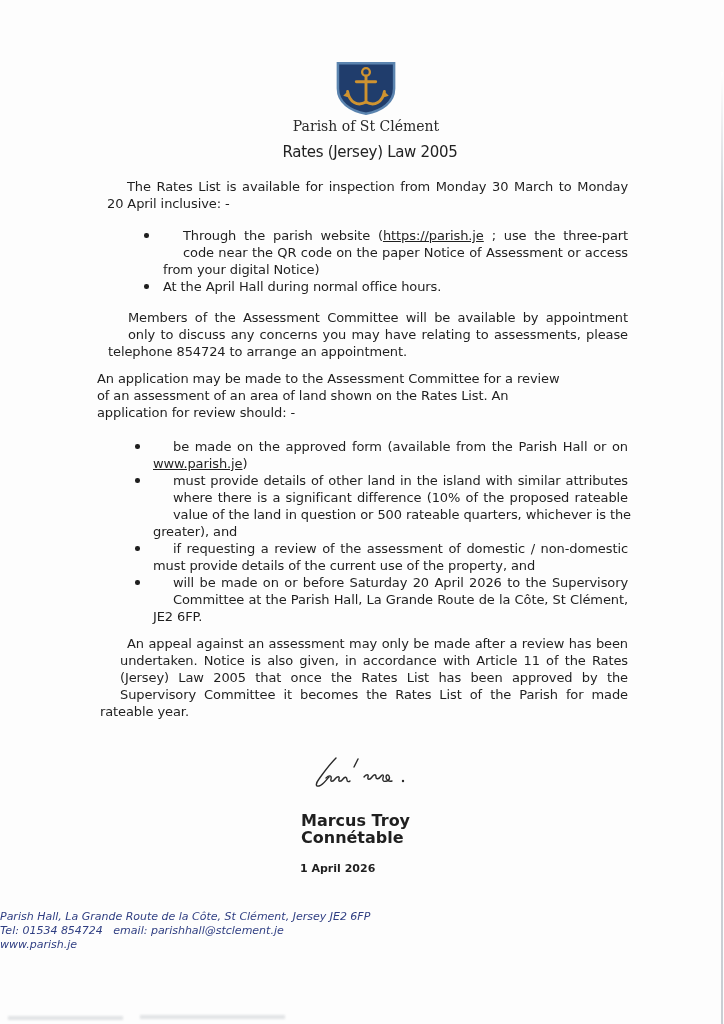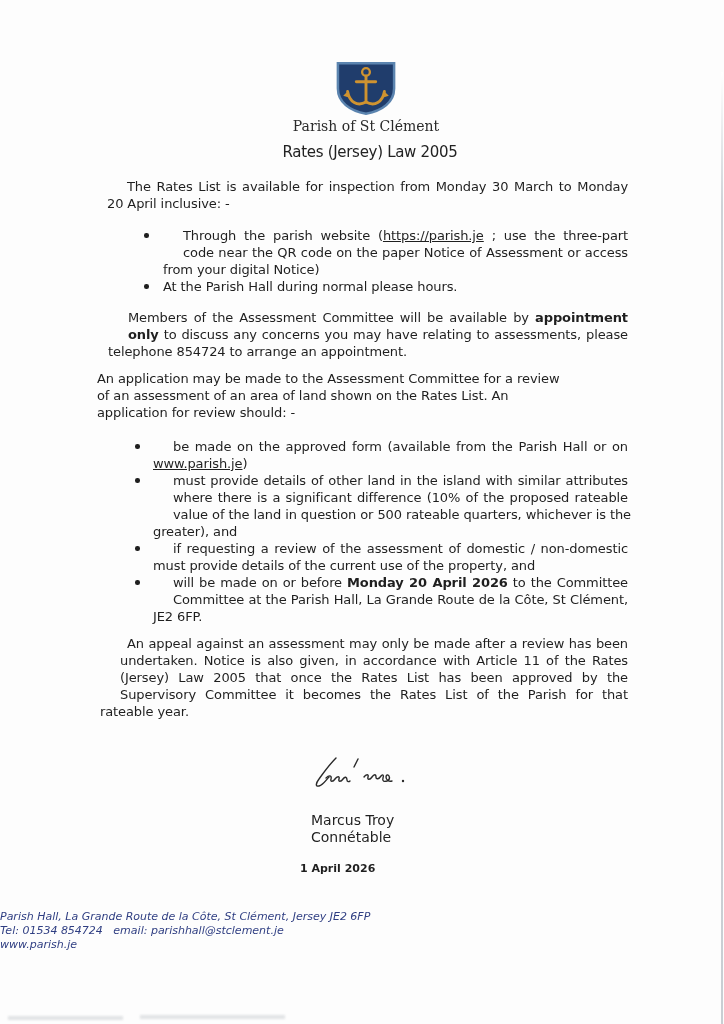--- a/index.html
+++ b/index.html
@@ -10,25 +10,25 @@
   .org-name{position:absolute;left:0;top:118px;width:732px;text-align:center;
             font-family:"DejaVu Serif","Liberation Serif",serif;font-size:14px;color:#2b2b2b;}
   .doc-title{position:absolute;left:0;top:143px;width:740px;text-align:center;
              font-size:15px;letter-spacing:-0.3px;color:#222;}
   
   .blk{position:absolute;font-size:13px;line-height:17px;letter-spacing:-0.1px;}
   .tl{height:17px;white-space:nowrap;}
   .just{text-align:justify;text-align-last:justify;margin-left:20px;}
   .bitem{position:relative;}
   .bdot{position:absolute;width:4.5px;height:4.5px;border-radius:50%;background:#1f1f1f;top:6px;}
-  .bold{font-weight:bold;}
+  .bold{font-weight:normal;}
   .ul{text-decoration:underline;}
   
   .sig{position:absolute;left:306px;top:751px;width:100px;height:42px;}
-  .sig-name{position:absolute;left:311px;top:812px;font-size:14px;font-weight:normal;line-height:17px;}
+  .sig-name{position:absolute;left:301px;top:812px;font-size:16px;font-weight:bold;line-height:17px;}
   .sig-date{position:absolute;left:300px;top:862px;font-size:11px;font-weight:bold;}
   
   .footer{position:absolute;left:0;top:910px;width:724px;text-align:left;color:#2f3e82;
           font-style:italic;font-size:11px;line-height:14px;}
   .footer .fl{white-space:pre;height:14px;}
   
   .scan-line-right{position:absolute;right:1px;top:72px;bottom:0;width:2px;
                    background:linear-gradient(#ffffff,#cdd2d7 14%,#c9ced3);}
   .smudge{position:absolute;height:4px;background:#e2e4e6;filter:blur(1px);}
 </style>
@@ -59,21 +59,21 @@
       </div>
       <div class="blk" style="top: 227px; left: 163px; width: 465px;">
         <div class="bitem">
           <span class="bdot" style="left: -19px;"></span>
           <div class="tl just"><span>Through the parish website (</span><span class="ul">https://parish.je</span><span> ; use the three-part</span></div>
           <div class="tl just"><span>code near the QR code on the paper Notice of Assessment or access</span></div>
           <div class="tl"><span>from your digital Notice)</span></div>
         </div>
         <div class="bitem">
           <span class="bdot" style="left: -19px;"></span>
-          <div class="tl"><span>At the Parish Hall during normal please hours.</span></div>
+          <div class="tl"><span>At the April Hall during normal office hours.</span></div>
         </div>
       </div>
       <div class="blk" style="top: 309px; left: 108px; width: 520px;">
         <div class="tl just"><span>Members of the Assessment Committee will be available by </span><span class="bold">appointment</span></div>
         <div class="tl just"><span class="bold">only</span><span> to discuss any concerns you may have relating to assessments, please</span></div>
         <div class="tl"><span>telephone 854724 to arrange an appointment.</span></div>
       </div>
       <div class="blk" style="top: 370px; left: 97px; width: 531px;">
         <div class="tl"><span>An application may be made to the Assessment Committee for a review</span></div>
         <div class="tl"><span>of an assessment of an area of land shown on the Rates List. An</span></div>
@@ -92,30 +92,30 @@
           <div class="tl just"><span>value of the land in question or 500 rateable quarters, whichever is the</span></div>
           <div class="tl"><span>greater), and</span></div>
         </div>
         <div class="bitem">
           <span class="bdot" style="left: -18px;"></span>
           <div class="tl just"><span>if requesting a review of the assessment of domestic / non-domestic</span></div>
           <div class="tl"><span>must provide details of the current use of the property, and</span></div>
         </div>
         <div class="bitem">
           <span class="bdot" style="left: -18px;"></span>
-          <div class="tl just"><span>will be made on or before </span><span class="bold">Monday 20 April 2026</span><span> to the Committee</span></div>
+          <div class="tl just"><span>will be made on or before </span><span class="bold">Saturday 20 April 2026</span><span> to the Supervisory</span></div>
           <div class="tl just"><span>Committee at the Parish Hall, La Grande Route de la Côte, St Clément,</span></div>
           <div class="tl"><span>JE2 6FP.</span></div>
         </div>
       </div>
       <div class="blk" style="top: 635px; left: 100px; width: 528px;">
         <div class="tl just" style="padding-left: 7px;"><span>An appeal against an assessment may only be made after a review has been</span></div>
         <div class="tl just"><span>undertaken. Notice is also given, in accordance with Article 11 of the Rates</span></div>
         <div class="tl just"><span>(Jersey) Law 2005 that once the Rates List has been approved by the</span></div>
-        <div class="tl just"><span>Supervisory Committee it becomes the Rates List of the Parish for that</span></div>
+        <div class="tl just"><span>Supervisory Committee it becomes the Rates List of the Parish for made</span></div>
         <div class="tl"><span>rateable year.</span></div>
       </div>
     </div>
 
   <svg class="sig" viewBox="0 0 100 40">
     <g stroke="#2a2a2a" stroke-width="1.4" fill="none" stroke-linecap="round">
       <path d="M30,6 C26,10 18,20 13,27 C10,31 9,35 13,34 C17,33 20,28 23,25"></path>
       <path d="M20,26 c3,-3 6,-3 5,1 c-1,3 2,3 4,0 c2,-3 5,-3 4,0 c-1,3 2,3 4,0 c2,-3 4,-2 4,1 c0,2 2,2 3,1"></path>
       <path d="M52,7 l-4,8"></path>
       <path d="M58,25 c2,-3 5,-3 4,0 c-1,3 2,3 4,0 c2,-3 4,-3 4,0 c0,3 3,2 5,-1 c2,-2 3,-1 2,2 c-1,3 1,4 4,3 c2,-1 3,-3 2,-5 c-1,-2 -3,-1 -3,1 c0,3 3,5 6,4"></path>

